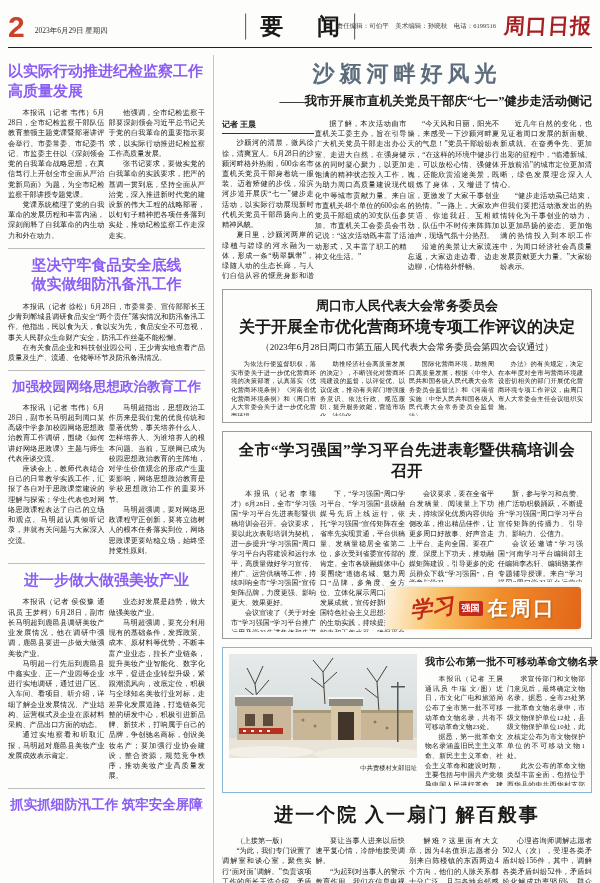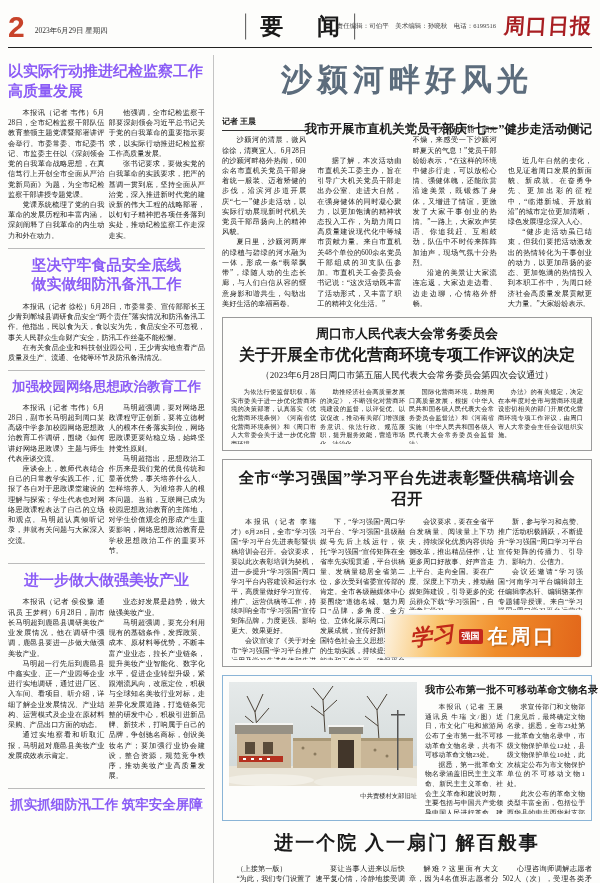--- a/index.html
+++ b/index.html
@@ -24,23 +24,23 @@
   
   .la{padding:5px 0 7px;}
   .la + .la{border-top:1px solid #bbb;}
   .la h2{color:#8b5cf6;font-size:15px;line-height:1.3;margin:2px 0 7px;text-align:center;font-weight:bold;white-space:pre-line;}
   .la.t-left h2{text-align:left;}
   .la.t-sm h2{font-size:13.5px;}
   .cols2,.cols4{display:flex;gap:4px;}
   .c{flex:1;min-width:0;font-size:7.2px;line-height:1.42;text-align:justify;overflow:hidden;}
   .c p{margin:0;text-indent:2em;}
   
-  .lead-title{text-align:center;color:#5c6c7c;font-size:31px;font-weight:bold;letter-spacing:5px;margin:4px 0 20px;}
+  .lead-title{text-align:center;color:#5c6c7c;font-size:22px;font-weight:bold;letter-spacing:5px;margin:4px 0 4px;}
   .lead-sub{text-align:right;font-size:12.5px;font-weight:bold;margin:0 0 9px;}
-  .lead-cols{display:flex;gap:11px;height:162px;align-items:flex-end;}
+  .lead-cols{display:flex;gap:1px;height:162px;}
   .byline{font-size:8px;font-weight:bold;border-bottom:1px solid #333;padding-bottom:3px;margin-bottom:4px;}
   
   .box{border:1px solid #9a9a9a;padding:6px 8px;margin-top:8px;}
   .npc h3{text-align:center;font-size:13px;margin:1px 0 2px;font-weight:bold;}
   .npc h2{text-align:center;font-size:16px;margin:0 0 3px;font-weight:bold;}
   .npc .paren{text-align:center;font-size:9px;margin:0 0 6px;}
   .npc .c{font-size:6.3px;line-height:1.38;height:56px;}
   .study{position:relative;}
   .study h2{text-align:center;font-size:15.5px;margin:2px 0 8px;font-weight:bold;letter-spacing:.5px;}
   .study .c{font-size:7px;height:142px;}
@@ -114,22 +114,22 @@
       </article>
 
       <article class="la t-sm">
         <h2>加强校园网络思想政治教育工作</h2>
         <div class="cols2">
           <div class="c">
               <p>本报讯（记者 韦伟）6月28日，副市长马明超到周口某高级中学参加校园网络思想政治教育工作调研，围绕《如何讲好网络思政课》主题与师生代表座谈交流。</p>
               <p>座谈会上，教师代表结合自己的日常教学实践工作，汇报了各自对于思政课堂建设的理解与探索；学生代表也对网络思政课程表达了自己的立场和观点。马明超认真倾听记录，并就有关问题与大家深入交流。</p>
             </div>
           <div class="c">
+              <p>马明超指出，思想政治工作历来是我们党的优良传统和显著优势，事关培养什么人、怎样培养人、为谁培养人的根本问题。当前，互联网已成为校园思想政治教育的主阵地，对学生价值观念的形成产生重要影响，网络思想政治教育是学校思想政治工作的重要环节。</p>
               <p>马明超强调，要对网络思政课程守正创新，要将立德树人的根本任务落实到位，网络思政课更要站稳立场，始终坚持党性原则。</p>
-              <p>马明超指出，思想政治工作历来是我们党的优良传统和显著优势，事关培养什么人、怎样培养人、为谁培养人的根本问题。当前，互联网已成为校园思想政治教育的主阵地，对学生价值观念的形成产生重要影响，网络思想政治教育是学校思想政治工作的重要环节。</p>
             </div>
         </div>
       </article>
 
       <article class="la">
         <h2>进一步做大做强美妆产业</h2>
         <div class="cols2">
           <div class="c">
               <p>本报讯（记者 侯俊豫 通讯员 王梦柯）6月28日，副市长马明超到鹿邑县调研美妆产业发展情况，他在调研中强调，鹿邑县要进一步做大做强美妆产业。</p>
               <p>马明超一行先后到鹿邑县中鑫实业、正一产业园等企业进行实地调研，通过进厂区、入车间、看项目、听介绍，详细了解企业发展情况、产业结构、运营模式及企业在原材料采购、产品出口方面的动态。</p>

